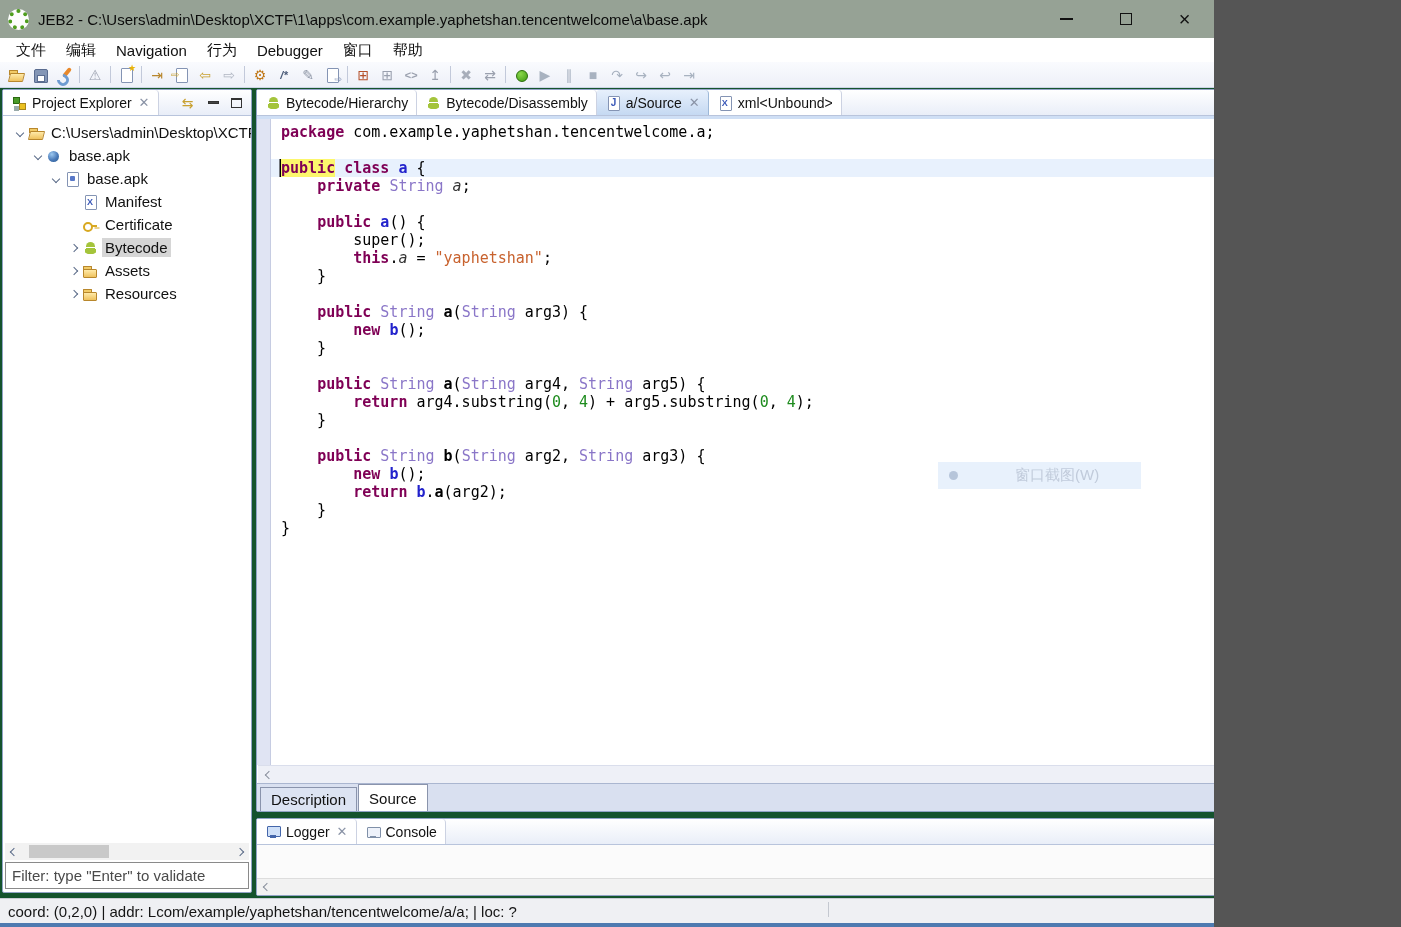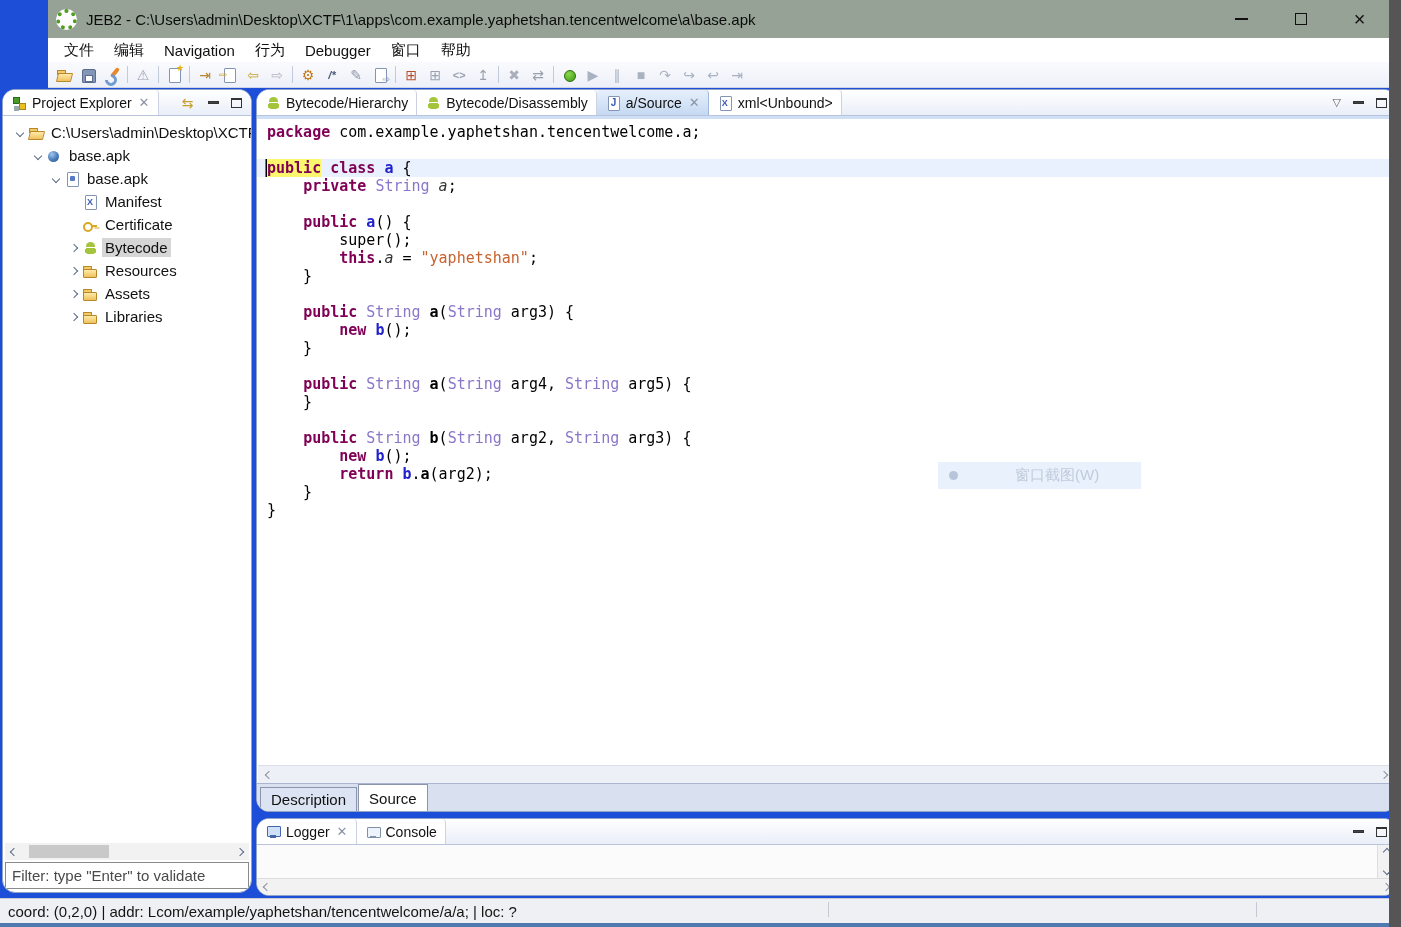--- a/index.html
+++ b/index.html
@@ -1,21 +1,20 @@
 <!DOCTYPE html>
 <html><head>
 <meta charset="utf-8">
 <style>
   * { margin:0; padding:0; box-sizing:border-box; }
   html,body { background:#555; }
   #window {
-    position:relative; width:1389px; height:927px; overflow:hidden;
-    font-family:"Liberation Sans", sans-serif; background:#1d4ed8;
+    position:relative; width:1214px; height:927px; overflow:hidden;
+    font-family:"Liberation Sans", sans-serif; background:#14532d;
     color:#111;
-    padding-left:48px;
   }
   
   .titlebar { height:38px; background:#96a295; display:flex; align-items:center; padding-left:8px; }
   .logo { width:21px; height:21px; border-radius:50%; border:4px dotted #4f9e1e; background:#fdfdfd; flex:0 0 auto; }
   .title-text { margin-left:9px; font-size:15px; color:#0b0b0b; white-space:nowrap; }
   .win-controls { margin-left:auto; display:flex; height:100%; }
   .win-btn { width:59px; display:flex; align-items:center; justify-content:center; color:#111; cursor:default; }
   .g-min { width:13px; height:2px; background:#111; display:inline-block; }
   .g-max { width:12px; height:12px; border:1.5px solid #111; display:inline-block; }
   .g-close { font-size:20px; line-height:1; }
@@ -58,21 +57,21 @@
   .ci-pe-tree::before { content:""; position:absolute; left:2px; top:2px; width:5px; height:5px; background:#4a9a28; border:1px solid #2a6a10; }
   .ci-pe-tree::after { content:""; position:absolute; left:8px; top:8px; width:5px; height:5px; background:#eac020; border:1px solid #a8861a; box-shadow:-6px 2px 0 -1px #9aa; }
   
   .chev { display:inline-block; width:6px; height:6px; border-right:1.6px solid #5a6a88; border-bottom:1.6px solid #5a6a88; }
   .chev.down { transform:rotate(45deg); }
   .chev.right { transform:rotate(-45deg); }
   .chev.left { transform:rotate(135deg); }
   .chev.up { transform:rotate(-135deg); }
   .chev.gray { border-color:#888f9c; }
   
-  .panel { position:absolute; background:#fff; border:1px solid #91a3c6; border-radius:13px; overflow:hidden; }
+  .panel { position:absolute; background:#fff; border:1px solid #91a3c6; border-radius:2px; overflow:hidden; }
   #explorer { left:2px; top:89px; width:250px; height:804px; }
   #editor   { left:256px; top:89px; width:1141px; height:723px; }
   #logger   { left:256px; top:818px; width:1141px; height:78px; }
   .view-tabbar { height:26px; background:linear-gradient(#ffffff,#e9eef8); border-bottom:1px solid #b8c4dc; display:flex; align-items:stretch; }
   .vtab { display:flex; align-items:center; padding:0 8px; gap:5px; font-size:14px; background:#fff; border-right:1px solid #ccd2e2; border-radius:2px 4px 0 0; white-space:nowrap; }
   .vtab.etab-active { background:linear-gradient(#e7f0fc,#c5d9f2); border-right:1px solid #9db8d8; }
   .vtab .close { color:#8a93a6; font-size:13px; line-height:1; padding-left:2px; }
   .vt-tools { margin-left:auto; display:flex; align-items:center; gap:12px; padding-right:9px; }
   .ic-min { width:11px; height:3px; background:#444; border:1px solid #333; display:inline-block; }
   .ic-max { width:11px; height:10px; border:1px solid #333; border-top:2.5px solid #333; display:inline-block; }
@@ -85,21 +84,21 @@
   .trow.selected .lbl { background:#d6d6d6; }
   
   .x-hscroll { position:absolute; left:2px; right:2px; bottom:32px; height:17px; background:#f2f2f2; display:flex; align-items:center; }
   .x-hscroll .thumb { position:absolute; left:24px; width:80px; top:2px; bottom:2px; background:#c9c9c9; }
   .sbtn { width:18px; display:flex; align-items:center; justify-content:center; }
   .x-hscroll .sbtn.rt { margin-left:auto; }
   .filter { position:absolute; left:2px; right:2px; bottom:3px; height:27px; border:1px solid #8a8a8a; font-family:"Liberation Sans",sans-serif; font-size:15px; padding:0 6px; color:#444; background:#fff; }
   .filter::placeholder { color:#4a4a4a; opacity:1; }
   
   .blue-strip { height:3px; background:#cfdff5; }
-  .code-wrap { position:absolute; top:29px; bottom:46px; left:0; right:0; display:flex; background:#fff;flex-direction:column; }
+  .code-wrap { position:absolute; top:29px; bottom:46px; left:0; right:0; display:flex; background:#fff; }
   .gutter { width:14px; background:#e0e4f3; border-right:1px solid #c6cce2; flex:0 0 auto; }
   .code { flex:1; font-family:"DejaVu Sans Mono",monospace; font-size:15px; line-height:18px; padding-top:4px; overflow:hidden; }
   .code-line { height:18px; white-space:pre; padding-left:10px; }
   .code-line.current { background:#e8f1fd; }
   .tk.kw { color:#7f0055; font-weight:bold; }
   .tk.ty { color:#8a76c8; }
   .tk.cl { color:#2222cc; font-weight:bold; }
   .tk.me { color:#000; font-weight:bold; }
   .tk.fi { color:#333; font-style:italic; }
   .tk.st { color:#c8622e; }
@@ -296,35 +295,28 @@
             <span class="chev right"></span>
           </span>
           <span class="ci ci-android"></span>
           <span class="lbl">Bytecode</span>
         </div>
         <div class="trow" style="padding-left: 62px;">
           <span class="slot">
             <span class="chev right"></span>
           </span>
           <span class="ci ci-folder-closed"></span>
+          <span class="lbl">Assets</span>
+        </div>
+        <div class="trow" style="padding-left: 62px;">
+          <span class="slot">
+            <span class="chev right"></span>
+          </span>
+          <span class="ci ci-folder-closed"></span>
           <span class="lbl">Resources</span>
-        </div>
-        <div class="trow" style="padding-left: 62px;">
-          <span class="slot">
-            <span class="chev right"></span>
-          </span>
-          <span class="ci ci-folder-closed"></span>
-          <span class="lbl">Assets</span>
-        </div>
-        <div class="trow" style="padding-left: 62px;">
-          <span class="slot">
-            <span class="chev right"></span>
-          </span>
-          <span class="ci ci-folder-closed"></span>
-          <span class="lbl">Libraries</span>
         </div>
       </div>
     <div class="x-hscroll">
       <span class="sbtn">
           <span class="chev left"></span>
         </span>
       <span class="thumb"></span>
       <span class="sbtn rt">
           <span class="chev right"></span>
         </span>
@@ -369,20 +361,21 @@
           <div class="code-line"><span class="tk pl">    </span><span class="tk kw">public</span><span class="tk pl"> </span><span class="tk cl">a</span><span class="tk pl">() {</span></div>
           <div class="code-line"><span class="tk pl">        super();</span></div>
           <div class="code-line"><span class="tk pl">        </span><span class="tk kw">this</span><span class="tk pl">.</span><span class="tk fi">a</span><span class="tk pl"> = </span><span class="tk st">"yaphetshan"</span><span class="tk pl">;</span></div>
           <div class="code-line"><span class="tk pl">    }</span></div>
           <div class="code-line">&nbsp;</div>
           <div class="code-line"><span class="tk pl">    </span><span class="tk kw">public</span><span class="tk pl"> </span><span class="tk ty">String</span><span class="tk pl"> </span><span class="tk me">a</span><span class="tk pl">(</span><span class="tk ty">String</span><span class="tk pl"> arg3) {</span></div>
           <div class="code-line"><span class="tk pl">        </span><span class="tk kw">new</span><span class="tk pl"> </span><span class="tk cl">b</span><span class="tk pl">();</span></div>
           <div class="code-line"><span class="tk pl">    }</span></div>
           <div class="code-line">&nbsp;</div>
           <div class="code-line"><span class="tk pl">    </span><span class="tk kw">public</span><span class="tk pl"> </span><span class="tk ty">String</span><span class="tk pl"> </span><span class="tk me">a</span><span class="tk pl">(</span><span class="tk ty">String</span><span class="tk pl"> arg4, </span><span class="tk ty">String</span><span class="tk pl"> arg5) {</span></div>
+          <div class="code-line"><span class="tk pl">        </span><span class="tk kw">return</span><span class="tk pl"> arg4.substring(</span><span class="tk nu">0</span><span class="tk pl">, </span><span class="tk nu">4</span><span class="tk pl">) + arg5.substring(</span><span class="tk nu">0</span><span class="tk pl">, </span><span class="tk nu">4</span><span class="tk pl">);</span></div>
           <div class="code-line"><span class="tk pl">    }</span></div>
           <div class="code-line">&nbsp;</div>
           <div class="code-line"><span class="tk pl">    </span><span class="tk kw">public</span><span class="tk pl"> </span><span class="tk ty">String</span><span class="tk pl"> </span><span class="tk me">b</span><span class="tk pl">(</span><span class="tk ty">String</span><span class="tk pl"> arg2, </span><span class="tk ty">String</span><span class="tk pl"> arg3) {</span></div>
           <div class="code-line"><span class="tk pl">        </span><span class="tk kw">new</span><span class="tk pl"> </span><span class="tk cl">b</span><span class="tk pl">();</span></div>
           <div class="code-line"><span class="tk pl">        </span><span class="tk kw">return</span><span class="tk pl"> </span><span class="tk cl">b</span><span class="tk pl">.</span><span class="tk me">a</span><span class="tk pl">(arg2);</span></div>
           <div class="code-line"><span class="tk pl">    }</span></div>
           <div class="code-line"><span class="tk pl">}</span></div>
         </div>
       <div class="ruler">
         <div class="oline"></div>

